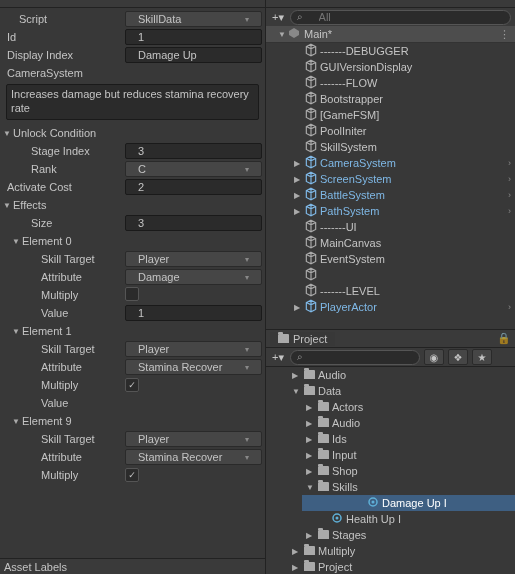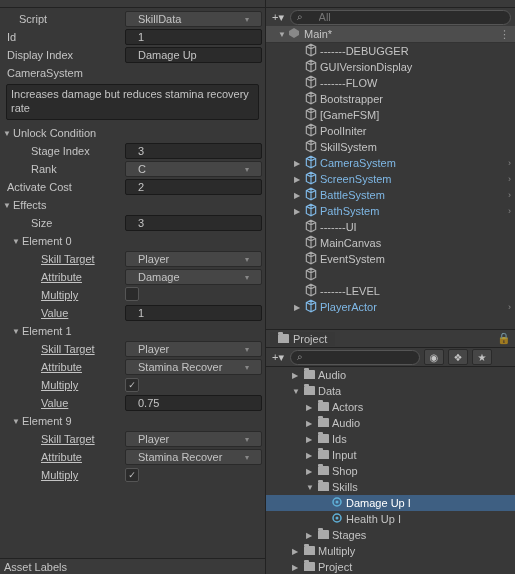--- a/index.html
+++ b/index.html
@@ -7,21 +7,21 @@
   .left-panel { width: 265px; height: 100%; background: #383838; display: flex; flex-direction: column; }
   .right-panel { width: 250px; height: 100%; display: flex; flex-direction: column; border-left: 1px solid #222; }
   
   .inspector-header { height: 8px; background: #3a3a3a; border-bottom: 1px solid #222; }
   
   .inspector-body { flex: 1; overflow-y: auto; padding: 2px 0; }
   .row { display: flex; align-items: center; height: 18px; padding: 1px 3px; }
   .label { width: 122px; padding-left: 4px; color: #c4c4c4; }
   .label.indent1 { padding-left: 16px; }
   .label.indent2 { padding-left: 28px; }
-  .label.indent3 { padding-left: 38px; text-decoration: underline; }
+  .label.indent3 { padding-left: 38px; }
   .field { flex: 1; }
   input[type="text"], .dropdown, textarea {
     background: #2b2b2b; border: 1px solid #1a1a1a; color: #c4c4c4; padding: 1px 12px;
     width: 100%; height: 16px; border-radius: 2px; font-size: 11px;
   }
   textarea { height: 36px; resize: none; padding: 2px 4px; line-height: 1.3; }
   .dropdown { display: flex; justify-content: space-between; align-items: center; background: #464646; border: 1px solid #2a2a2a; }
   .dropdown::after { content: "▾"; font-size: 8px; color: #888; }
   .checkbox { width: 14px; height: 14px; background: #2b2b2b; border: 1px solid #555; border-radius: 2px; display: inline-flex; align-items: center; justify-content: center; }
   .checkbox.checked::after { content: "✓"; font-size: 9px; color: #c4c4c4; }
@@ -64,21 +64,21 @@
   
   .project-toolbar { height: 19px; background: #3a3a3a; display: flex; align-items: center; padding: 0 4px; gap: 4px; border-bottom: 1px solid #222; }
   .project-toolbar .search-box { max-width: 130px; }
   .mini-btn { width: 20px; height: 16px; background: #464646; border: 1px solid #2a2a2a; border-radius: 2px; display:flex; align-items:center; justify-content:center; font-size:10px; }
   
   .project-list { flex: 1; overflow-y: auto; }
   .p-item { height: 16px; display: flex; align-items: center; }
   .p-item.d2 { padding-left: 26px; }
   .p-item.d3 { padding-left: 40px; }
   .p-item.d4 { padding-left: 54px; }
-  .p-item.selected { background: #3e5f82; color: #fff; }
+  .p-item.selected { background: #3e5f82; color: #fff; margin-left: 36px; }
   .p-item .foldout { width: 10px; font-size: 8px; }
   .p-item .foldout.none { visibility: hidden; }
   .p-item .picon { width: 14px; text-align: center; margin-right: 2px; }
   
   .chevron-right { display:inline-block; margin-left:auto; margin-right:4px; font-size:9px; color:#888; }
 </style>
 </head>
 <body>
 
 <div class="left-panel">
@@ -190,21 +190,20 @@
             <span>Stamina Recover</span>
           </div>
         </div>
       </div>
     <div class="row">
         <span class="label indent3">Multiply</span>
         <div class="field"><span class="checkbox checked"></span></div>
       </div>
     <div class="row">
         <span class="label indent3">Value</span>
-        <div class="field"><input type="text" value="0.75" style=""></div>
       </div>
 
     <div class="section-header" style="padding-left:12px">
       <span class="foldout">▼</span>
       <span class="section-title">Element 9</span>
     </div>
     <div class="row">
         <span class="label indent3">Skill Target</span>
         <div class="field">
           <div class="dropdown">

